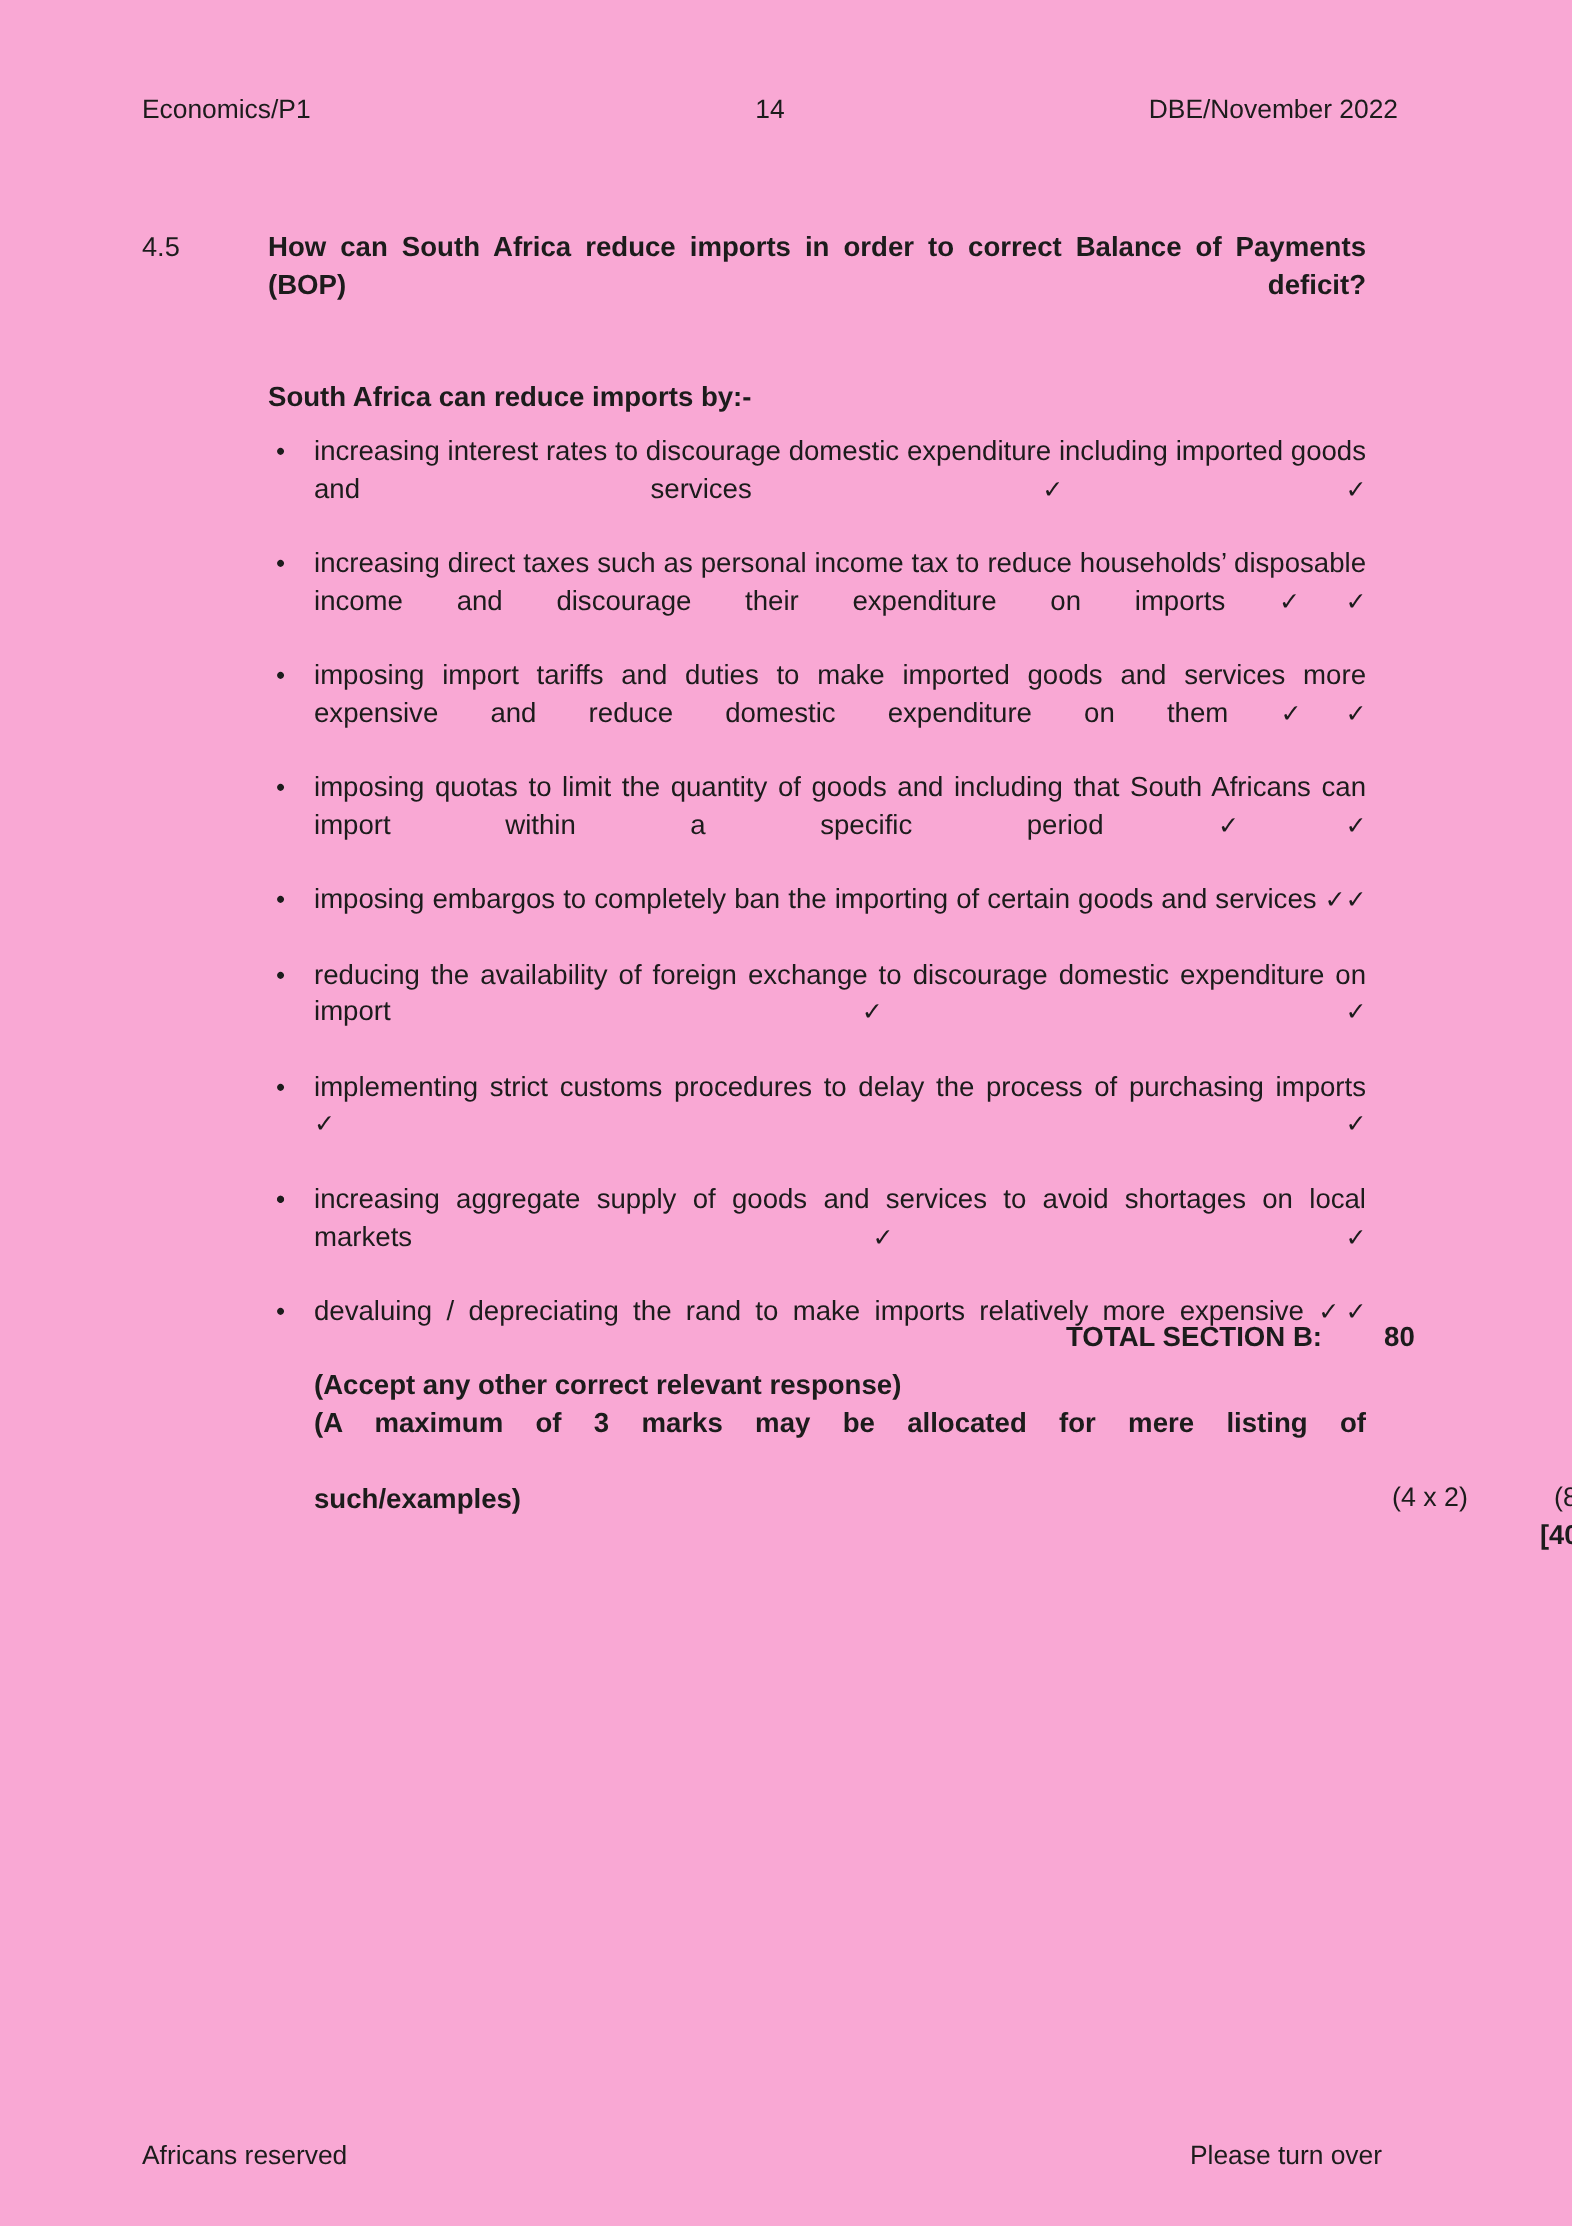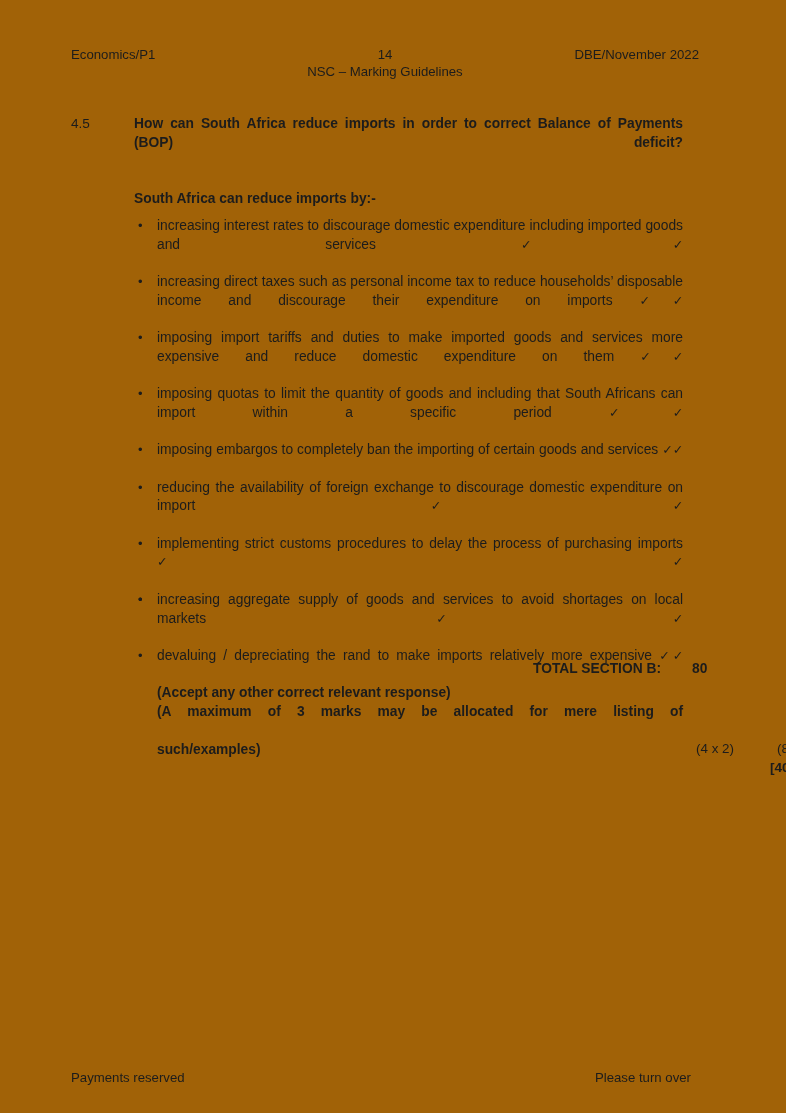--- a/index.html
+++ b/index.html
@@ -9,21 +9,21 @@
   }
   body {
     font-family: "Liberation Sans", sans-serif;
     color: #1c1c1c;
     -webkit-font-smoothing: antialiased;
   }
   .page {
     position: relative;
     width: 786px;
     height: 1113px;
-    background: #a16207;
+    background: #f9a8d4;
     overflow: hidden;
   }
 
   
   .page-header {
     position: absolute;
     top: 46px;
     left: 71px;
     width: 628px;
     height: 40px;
@@ -219,21 +219,20 @@
 </style>
 </head>
 <body>
 
 <div class="page">
 
   <div class="page-header">
     <span class="hdr-left">Economics/P1</span>
     <span class="hdr-center">
       <span class="pageno">14</span>
-      <span class="subtitle">NSC – Marking Guidelines</span>
     </span>
     <span class="hdr-right">DBE/November 2022</span>
   </div>
 
   <div class="content">
 
     <div class="q-row">
       <div class="q-num">4.5</div>
       <div class="q-body">
         <div class="q-title">How can South Africa reduce imports in order to correct Balance of Payments (BOP) deficit?</div>
@@ -294,17 +293,17 @@
         </div>
       </div>
     </div>
   </div>
 
   <div class="section-total">
     <span class="st-label">TOTAL SECTION B:</span><span class="st-value">80</span>
   </div>
 
   <div class="page-footer">
-    <span class="ftr-left">Payments reserved</span>
+    <span class="ftr-left">Africans reserved</span>
     <span class="ftr-right">Please turn over</span>
   </div>
 
 </div>
 
 </body></html>

